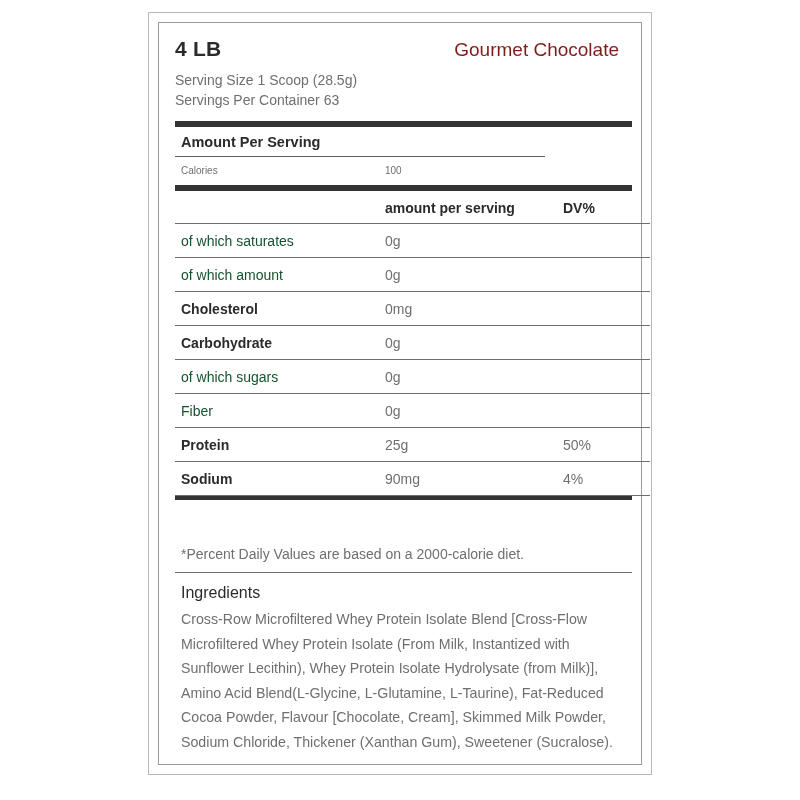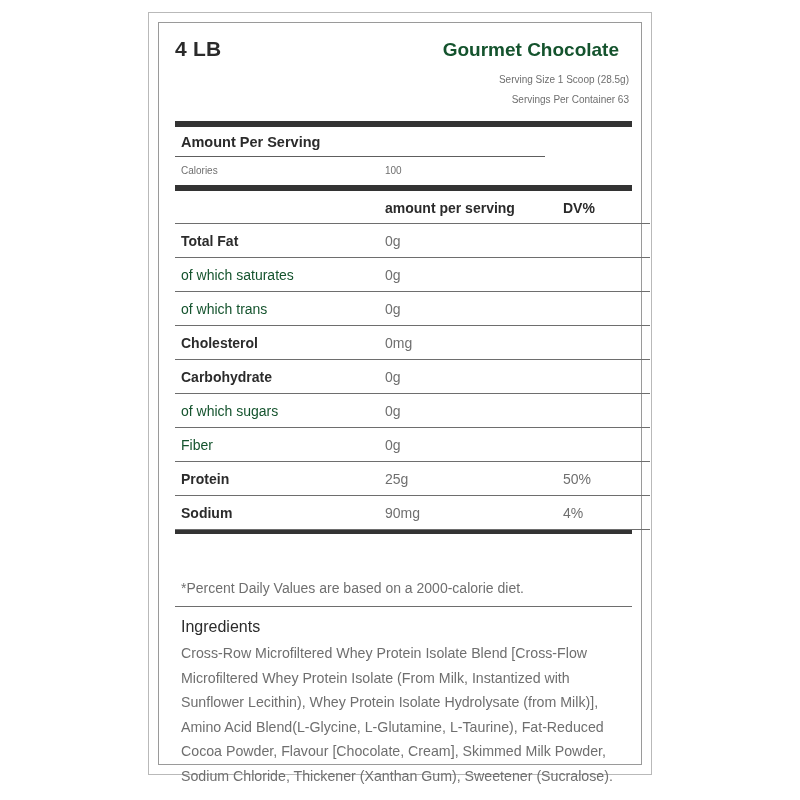--- a/index.html
+++ b/index.html
@@ -61,32 +61,31 @@
     padding-right: 10px;
   }
   .size-label {
     font-size: 21px;
     font-weight: bold;
     color: #2b2b2b;
     letter-spacing: 0.2px;
   }
   .flavour-label {
     font-size: 19px;
-    font-weight: bold;
-    color: #14532d;
+    font-weight: normal;
+    color: #7f1d1d;
   }
 
   .serving-lines {
     margin-top: 9px;
   }
   .serving-line {
-    font-size: 10px;
+    font-size: 14px;
     color: #6f6f6f;
     line-height: 20px;
-    text-align: right;
   }
 
   
   .thick-bar {
     height: 6px;
     background: #333333;
     width: 457px;
   }
   .bar-gap-top { margin-top: 11px; }
 
@@ -233,31 +232,26 @@
             <td class="col-name"></td>
             <td class="col-value">amount per serving</td>
             <td class="col-dv">DV%</td>
           </tr>
         </tbody>
           </table>
 
         <table class="nutri-table">
           <tbody id="nutrient-rows">
               <tr>
-                <td class="col-name name-bold">Total Fat</td>
-                <td class="col-value val">0g</td>
-                <td class="col-dv dv"></td>
-              </tr>
-              <tr>
                 <td class="col-name name-light">of which saturates</td>
                 <td class="col-value val">0g</td>
                 <td class="col-dv dv"></td>
               </tr>
               <tr>
-                <td class="col-name name-light">of which trans</td>
+                <td class="col-name name-light">of which amount</td>
                 <td class="col-value val">0g</td>
                 <td class="col-dv dv"></td>
               </tr>
               <tr>
                 <td class="col-name name-bold">Cholesterol</td>
                 <td class="col-value val">0mg</td>
                 <td class="col-dv dv"></td>
               </tr>
               <tr>
                 <td class="col-name name-bold">Carbohydrate</td>

